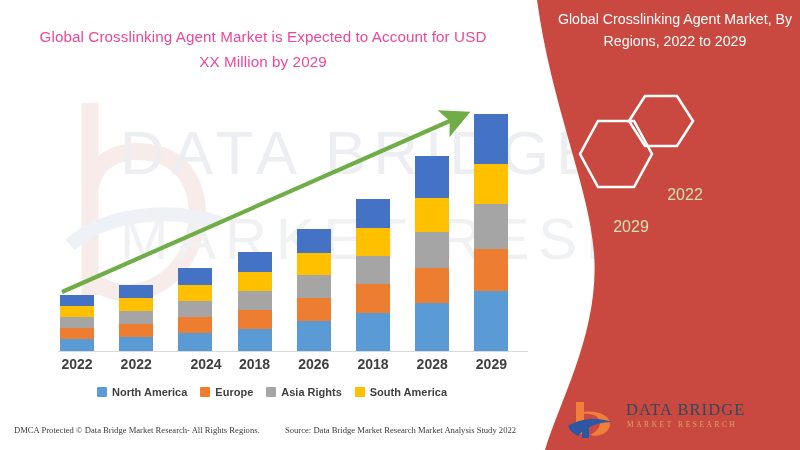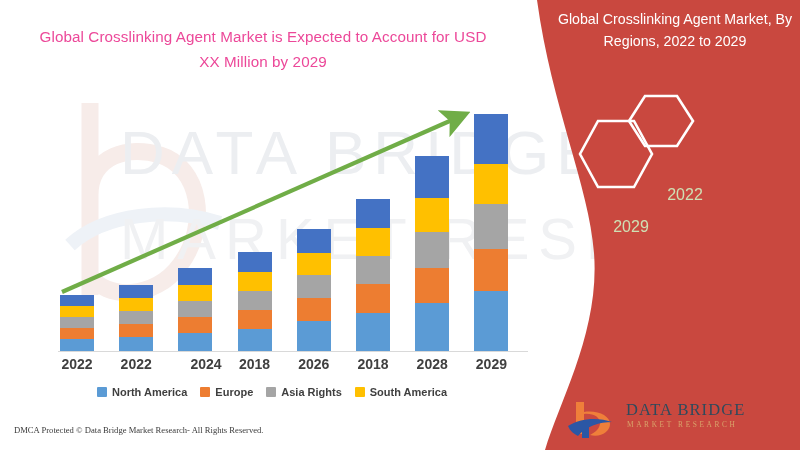--- a/index.html
+++ b/index.html
@@ -219,21 +219,22 @@
           <span class="leg-sw" style="background: rgb(165, 165, 165);"></span>
           <span class="leg-tx">Asia Rights</span>
         </div>
         <div class="leg-item">
           <span class="leg-sw" style="background: rgb(255, 192, 0);"></span>
           <span class="leg-tx">South America</span>
         </div>
       </div>
 
     <div class="footer">
-      <div class="foot-tx foot-dmca">DMCA Protected © Data Bridge Market Research- All Rights Reserved.</div>
+      <div class="foot-tx foot-dmca">DMCA Protected © Data Bridge Market Research- All Rights Regions.</div>
+      <div class="foot-tx foot-src">Source: Data Bridge Market Research Market Analysis Study 2022</div>
     </div>
   </div>
 
   <svg class="right-pane" viewBox="0 0 800 450" preserveAspectRatio="none">
     <path d="M537,0 L800,0 L800,450 L545,450 C560,400 600,330 594,253 C589,186 552,108 537,0 Z" fill="#c9483f"></path>
   </svg>
 
   <div class="rp-content">
     <div class="panel-title">Global Crosslinking Agent Market, By Regions, 2022 to 2029</div>
 

